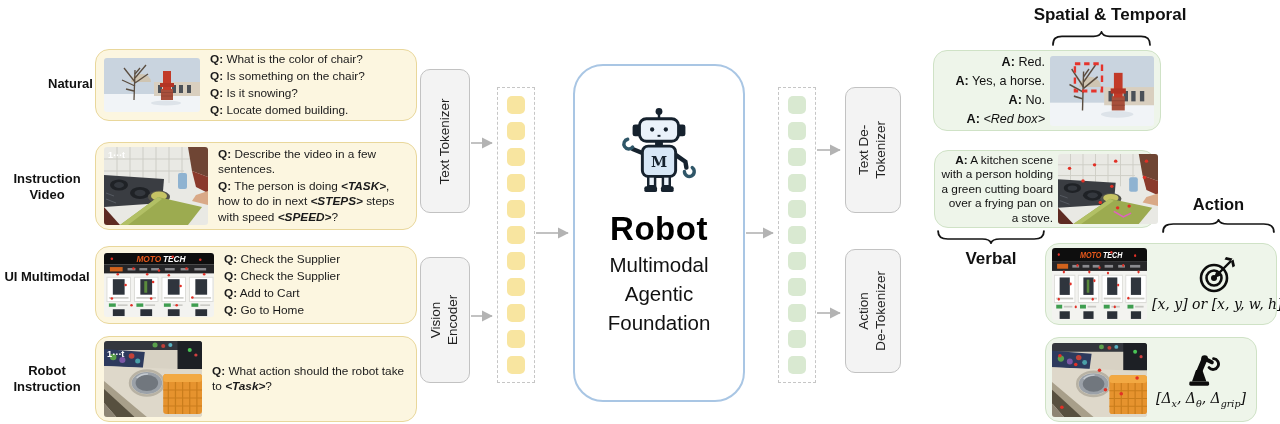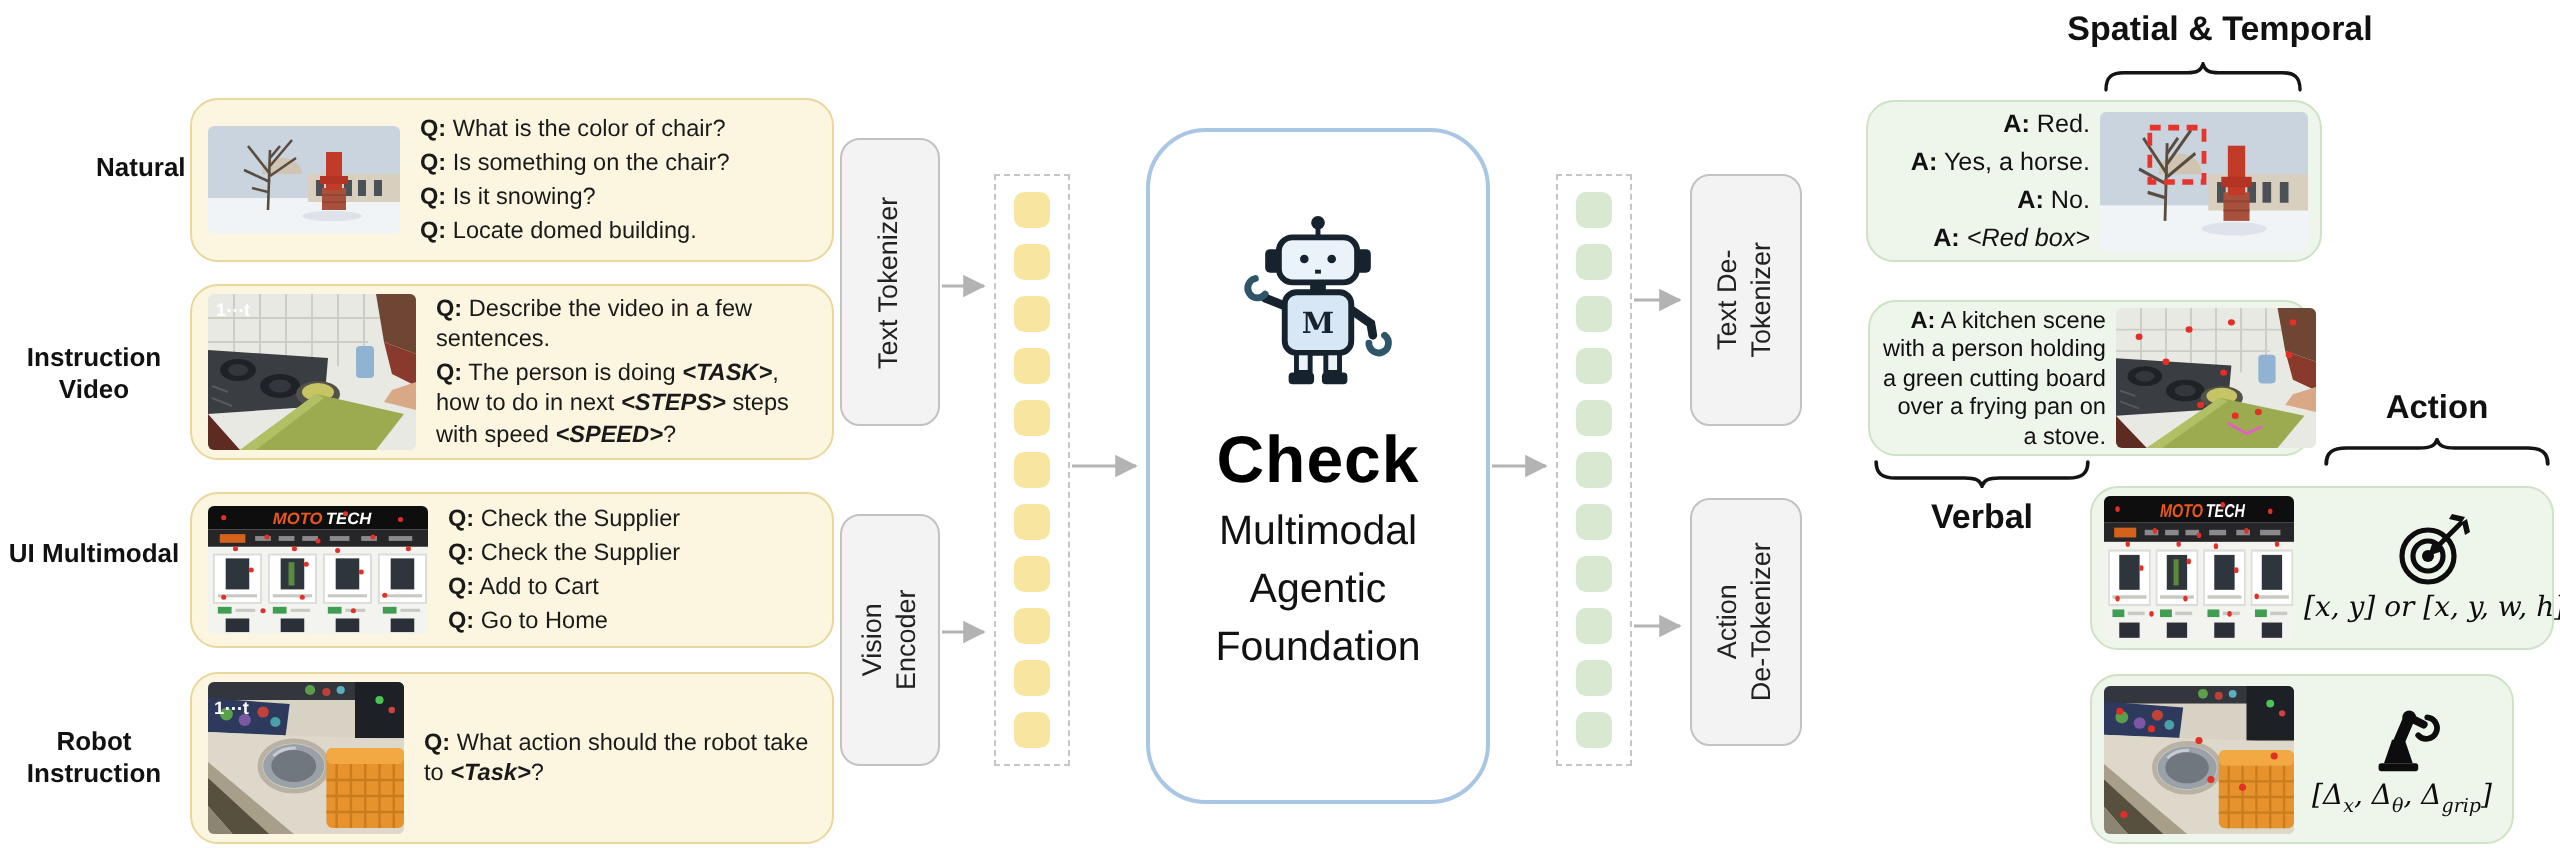--- a/index.html
+++ b/index.html
@@ -7,21 +7,21 @@
           font-family:"Liberation Sans",sans-serif;color:#111;}
 
   
   .input-label{position:absolute;left:2px;width:90px;text-align:center;font-weight:bold;
                font-size:13px;line-height:1.25;color:#111;}
   #lbl0{top:76px;margin-left:44px;} #lbl1{top:171px;} #lbl2{top:269px;} #lbl3{top:363px;}
 
   .input-box{position:absolute;left:95px;width:322px;box-sizing:border-box;
              background:#fcf6e0;border:1.5px solid #e9d79b;border-radius:14px;
              display:flex;align-items:center;gap:10px;padding:5px 8px;}
-  #ib0{top:49px;height:82px;} #ib1{top:142px;height:88px;}
+  #ib0{top:49px;height:72px;} #ib1{top:142px;height:88px;}
   #ib2{top:246px;height:78px;} #ib3{top:336px;height:86px;}
 
   .thumb{flex:0 0 auto;display:block;border-radius:3px;}
   .qa{font-size:11.8px;line-height:1.3;color:#1a1a1a;}
   .qa .line{margin:1.5px 0;}
   .qa i{font-style:italic;}
 
   
   .enc-box{position:absolute;left:420px;width:50px;box-sizing:border-box;background:#f3f3f3;
            border:1.5px solid #c2c2c2;border-radius:10px;display:flex;align-items:center;justify-content:center;}
@@ -338,21 +338,21 @@
       <path d="M12,34 a5,5 0 1 0 5,8" fill="none" stroke="#2f5668" stroke-width="3.5" stroke-linecap="round"></path>
       <path d="M61,50 L71,57 L72,63" stroke="#16222e" stroke-width="4.5" fill="none" stroke-linecap="round"></path>
       <path d="M78,63 a5,5 0 1 1 -8,4" fill="none" stroke="#2f5668" stroke-width="3.5" stroke-linecap="round"></path>
       <rect x="27" y="41" width="34" height="31" rx="6" fill="#d7e7f6" stroke="#16222e" stroke-width="3"></rect>
       <text x="44" y="62" text-anchor="middle" font-family="DejaVu Serif,serif" font-weight="bold" font-size="15" fill="#16222e">M</text>
       <rect x="33" y="72" width="7" height="10" fill="#eaf2fa" stroke="#16222e" stroke-width="2.5"></rect>
       <rect x="48" y="72" width="7" height="10" fill="#eaf2fa" stroke="#16222e" stroke-width="2.5"></rect>
       <rect x="29" y="82" width="13" height="6" rx="2" fill="#16222e"></rect>
       <rect x="46" y="82" width="13" height="6" rx="2" fill="#16222e"></rect>
     </svg>
-    <div id="magma-title">Check</div>
+    <div id="magma-title">Robot</div>
     <div id="magma-sub">
         <div class="line">Multimodal</div>
         <div class="line">Agentic</div>
         <div class="line">Foundation</div>
       </div>
   </div>
 
   <div class="dec-box" id="text-detok">
     <div class="vtext">
         <div class="line">Text De-</div>

